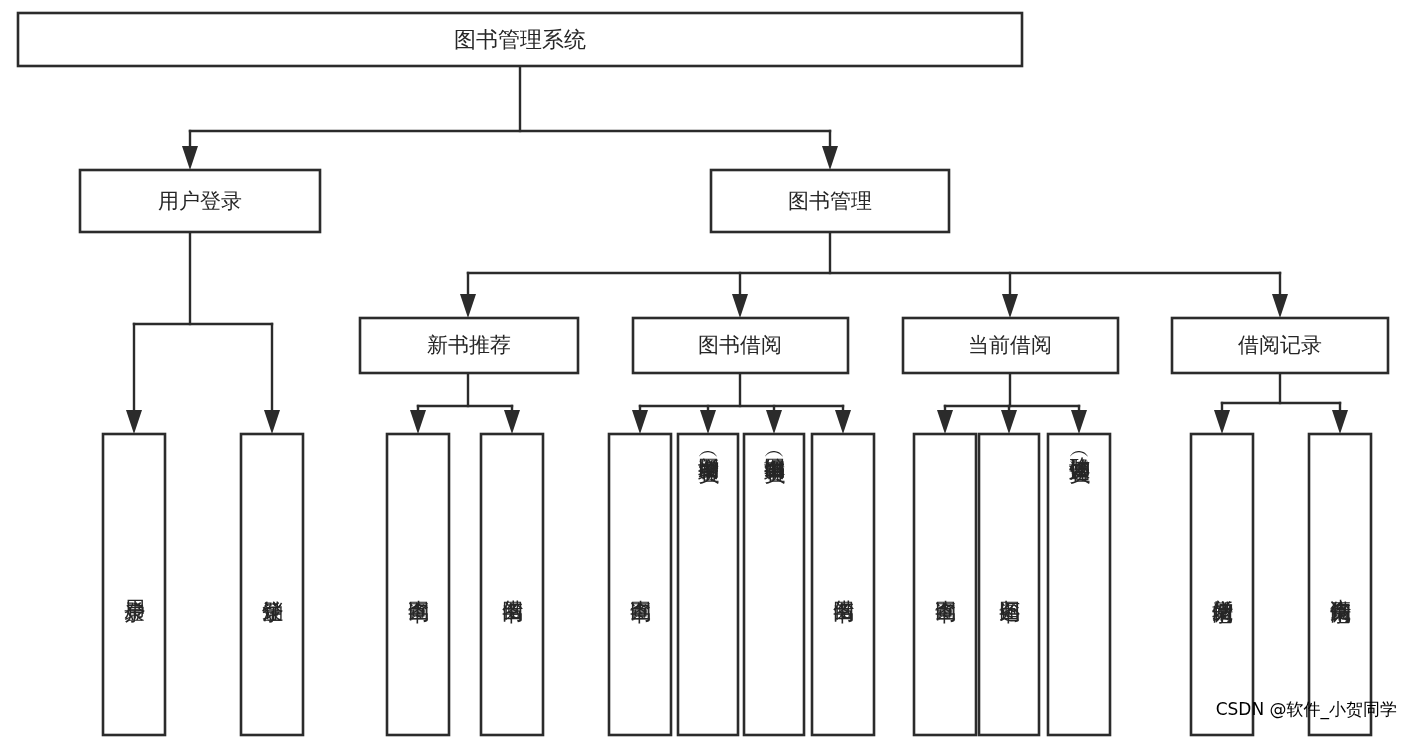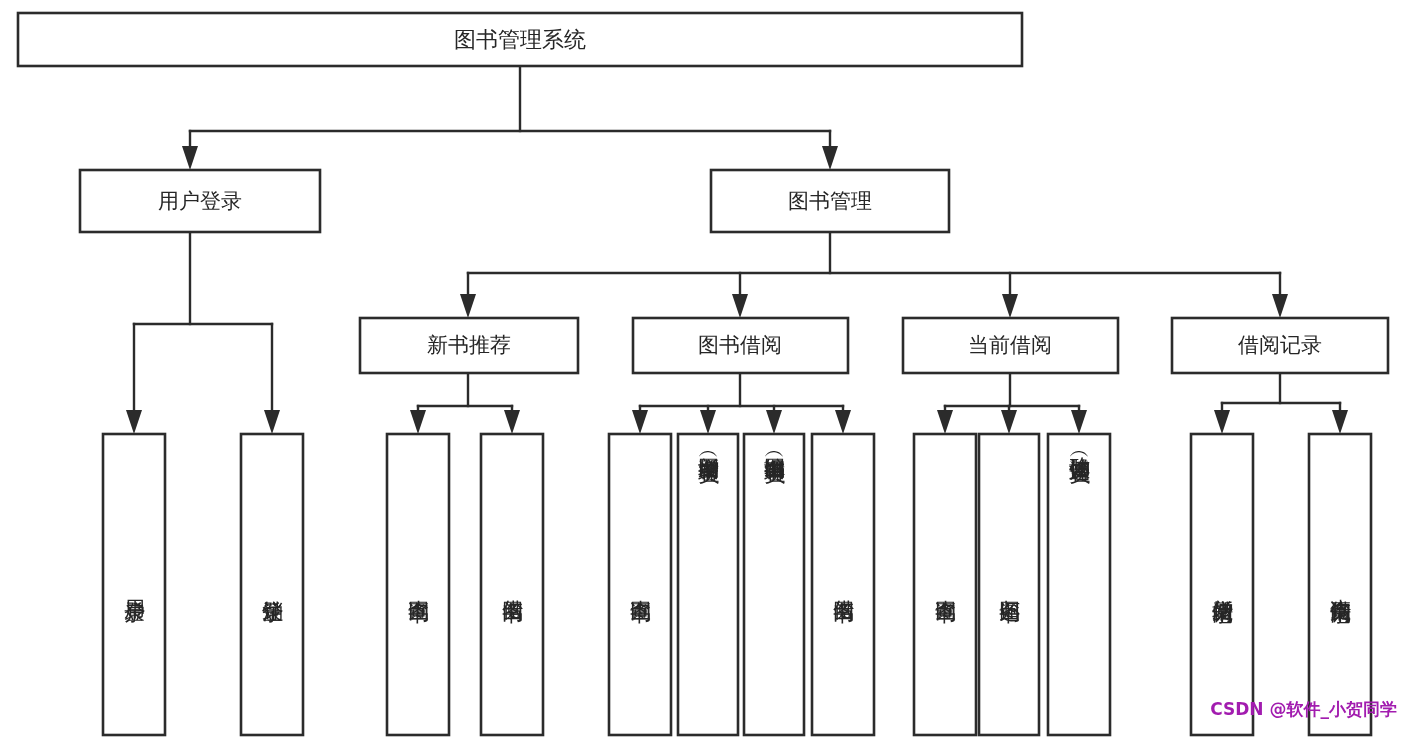--- a/index.html
+++ b/index.html
@@ -68,24 +68,23 @@
     letter-spacing: 1px;
     white-space: nowrap;
     text-align: center;
   }
   .watermark {
     position: absolute;
     right: 8px;
     bottom: 4px;
     font-family: "DejaVu Sans", "Liberation Sans", sans-serif;
     font-size: 17px;
-    color: #a21caf;
+    color: #000000;
     white-space: nowrap;
     pointer-events: none;
-    font-weight: bold;
   }
 </style>
 </head>
 <body>
 
 <div id="diagram-root">
 
   <svg class="canvas" viewBox="0 0 1405 747">
 
     <g>

